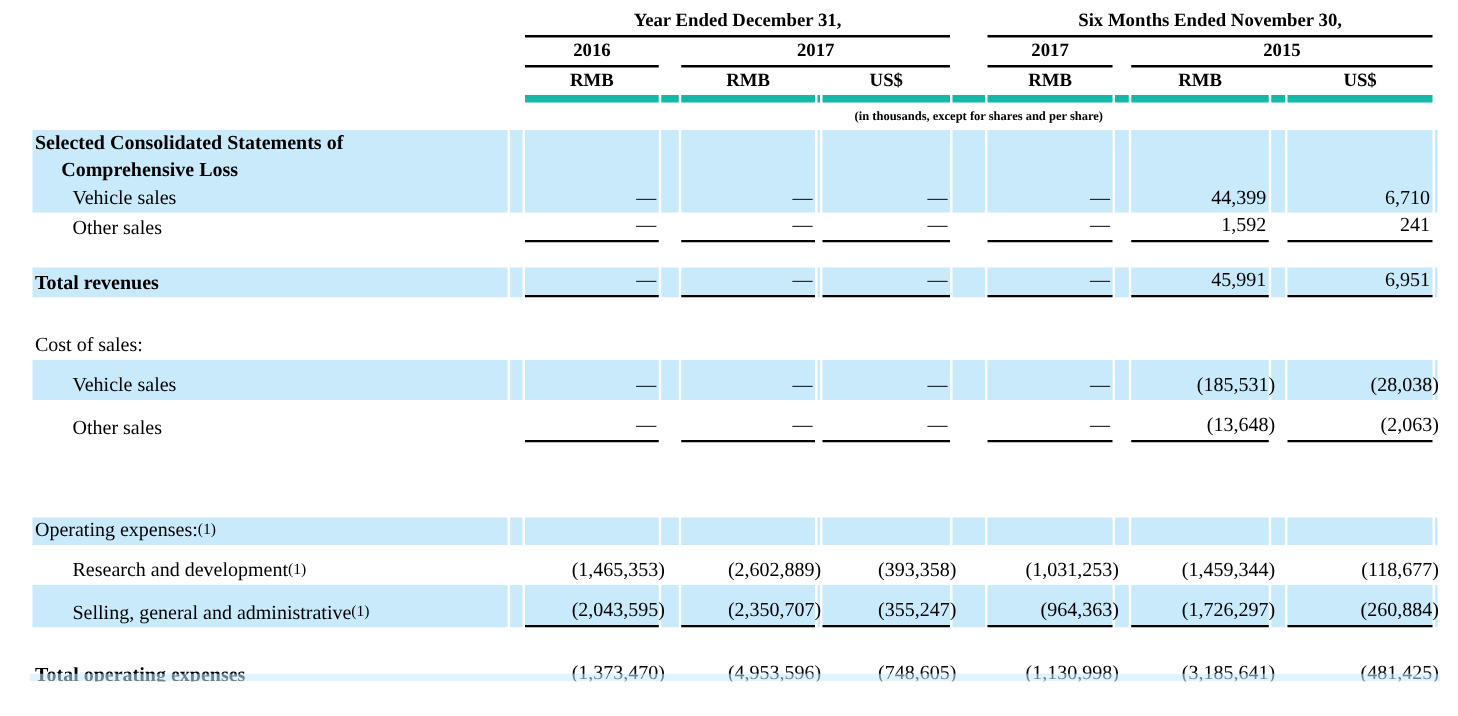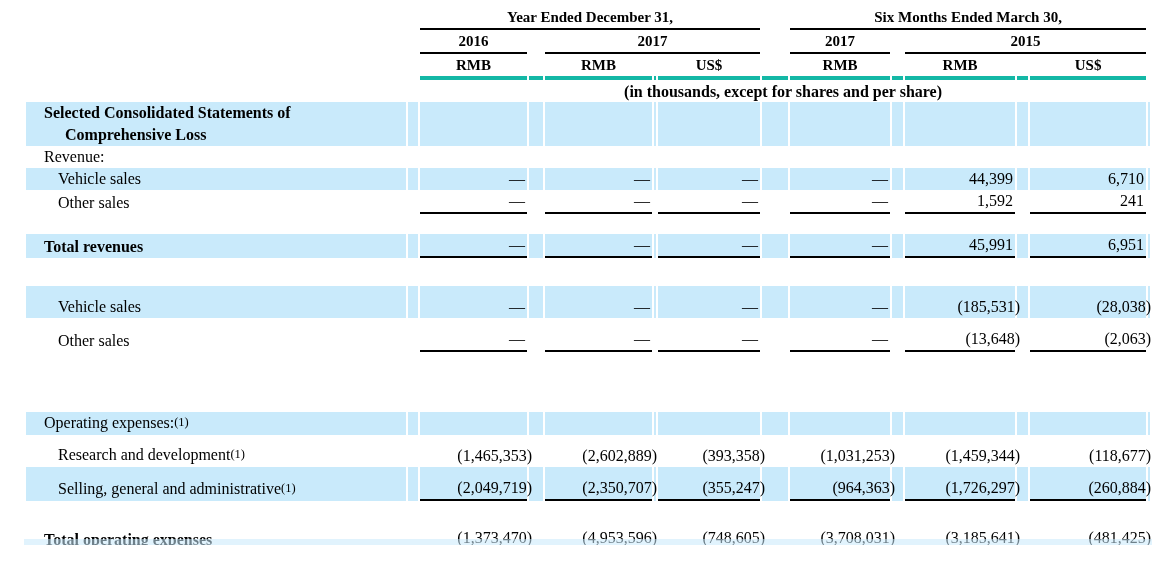--- a/index.html
+++ b/index.html
@@ -17,26 +17,26 @@
   }
   td, th {
     padding:0; margin:0;
     font-size:16px; line-height:22px; font-weight:normal;
     vertical-align:bottom; white-space:nowrap; overflow:visible;
     height:22px;
   }
   thead th { font-weight:bold; font-size:15px; line-height:21px; text-align:center; }
   tr.h1row th.ghead { border-bottom:2px solid #000; }
   tr.h2row th.yhead { border-bottom:2px solid #000; }
-  tr.unitrow > * { border-bottom:4px solid #14b8a6; }
+  tr.unitrow > * { border-bottom:6px solid #14b8a6; }
   tr.unitrow > .nob { border-bottom:none; }
   tr.noterow td { border-bottom:none; }
-  .notecell { text-align:center; font-weight:bold; font-size:16px; line-height:21px; }
-
-  .lbl { text-align:left; padding-left:18px; }
+  .notecell { text-align:center; font-weight:bold; font-size:10px; line-height:21px; }
+
+  .lbl { text-align:left; padding-left:2px; }
   .lbl.ind { padding-left:32px;margin-left:20px; }
   tr.bold .lbl { font-weight:bold; }
   .titlewrap {
     max-width:330px; white-space:normal;
     padding-left:21px; text-indent:-21px;
     font-weight:bold;
   }
   .val { text-align:right; padding-right:2px; }
   .pv { display:inline-block; margin-right:-7px;margin-top:10px; }  
   tr.rule .val { border-bottom:2px solid #000; }
@@ -72,21 +72,21 @@
         <col style="width:11px">
       <col style="width:116px">
         <col style="width:2px">
     </colgroup>
     <thead>
       <tr class="h1row">
         <td class="lbl nob"></td>
         <td class="sp nob"></td>
         <th class="ghead" colspan="5">Year Ended December 31,</th>
         <td class="sp nob"></td>
-        <th class="ghead" colspan="5">Six Months Ended March 30,</th>
+        <th class="ghead" colspan="5">Six Months Ended November 30,</th>
         <td class="sp nob"></td>
       </tr>
       <tr class="h2row">
         <td class="lbl nob"></td>
         <td class="sp nob"></td>
         <th class="yhead">2016</th>
         <td class="sp nob"></td>
         <th class="yhead" colspan="3">2017</th>
         <td class="sp nob"></td>
         <th class="yhead">2017</th>
@@ -128,36 +128,20 @@
           <td class="sp"></td>
           <td class="val"></td>
           <td class="sp"></td>
           <td class="val"></td>
           <td class="sp"></td>
           <td class="val"></td>
           <td class="sp"></td>
           <td class="val"></td>
           <td class="sp"></td>
         </tr>
-        <tr class="">
-          <td class="lbl">Revenue:</td>
-          <td class="sp"></td>
-          <td class="val"></td>
-          <td class="sp"></td>
-          <td class="val"></td>
-          <td class="sp"></td>
-          <td class="val"></td>
-          <td class="sp"></td>
-          <td class="val"></td>
-          <td class="sp"></td>
-          <td class="val"></td>
-          <td class="sp"></td>
-          <td class="val"></td>
-          <td class="sp"></td>
-        </tr>
         <tr class="hl ">
           <td class="lbl ind">Vehicle sales</td>
           <td class="sp"></td>
           <td class="val">—</td>
           <td class="sp"></td>
           <td class="val">—</td>
           <td class="sp"></td>
           <td class="val">—</td>
           <td class="sp"></td>
           <td class="val">—</td>
@@ -198,20 +182,36 @@
           <td class="val">—</td>
           <td class="sp"></td>
           <td class="val">45,991</td>
           <td class="sp"></td>
           <td class="val">6,951</td>
           <td class="sp"></td>
         </tr>
         <tr class="spacer">
           <td colspan="14" style="height: 28px;"></td>
         </tr>
+        <tr class="">
+          <td class="lbl">Cost of sales:</td>
+          <td class="sp"></td>
+          <td class="val"></td>
+          <td class="sp"></td>
+          <td class="val"></td>
+          <td class="sp"></td>
+          <td class="val"></td>
+          <td class="sp"></td>
+          <td class="val"></td>
+          <td class="sp"></td>
+          <td class="val"></td>
+          <td class="sp"></td>
+          <td class="val"></td>
+          <td class="sp"></td>
+        </tr>
         <tr class="hl ">
           <td class="lbl ind">Vehicle sales</td>
           <td class="sp"></td>
           <td class="val">—</td>
           <td class="sp"></td>
           <td class="val">—</td>
           <td class="sp"></td>
           <td class="val">—</td>
           <td class="sp"></td>
           <td class="val">—</td>
@@ -274,21 +274,21 @@
           <td class="val"><span class="pv">(1,031,253)</span></td>
           <td class="sp"></td>
           <td class="val"><span class="pv">(1,459,344)</span></td>
           <td class="sp"></td>
           <td class="val"><span class="pv">(118,677)</span></td>
           <td class="sp"></td>
         </tr>
         <tr class="hl rule">
           <td class="lbl ind">Selling, general and administrative<span class="fn">(1)</span></td>
           <td class="sp"></td>
-          <td class="val"><span class="pv">(2,049,719)</span></td>
+          <td class="val"><span class="pv">(2,043,595)</span></td>
           <td class="sp"></td>
           <td class="val"><span class="pv">(2,350,707)</span></td>
           <td class="sp"></td>
           <td class="val"><span class="pv">(355,247)</span></td>
           <td class="sp"></td>
           <td class="val"><span class="pv">(964,363)</span></td>
           <td class="sp"></td>
           <td class="val"><span class="pv">(1,726,297)</span></td>
           <td class="sp"></td>
           <td class="val"><span class="pv">(260,884)</span></td>
@@ -299,21 +299,21 @@
         </tr>
         <tr class="bold rule">
           <td class="lbl">Total operating expenses</td>
           <td class="sp"></td>
           <td class="val"><span class="pv">(1,373,470)</span></td>
           <td class="sp"></td>
           <td class="val"><span class="pv">(4,953,596)</span></td>
           <td class="sp"></td>
           <td class="val"><span class="pv">(748,605)</span></td>
           <td class="sp"></td>
-          <td class="val"><span class="pv">(3,708,031)</span></td>
+          <td class="val"><span class="pv">(1,130,998)</span></td>
           <td class="sp"></td>
           <td class="val"><span class="pv">(3,185,641)</span></td>
           <td class="sp"></td>
           <td class="val"><span class="pv">(481,425)</span></td>
           <td class="sp"></td>
         </tr>
       </tbody>
   </table>
 
   <div class="bottom-strip"></div>

